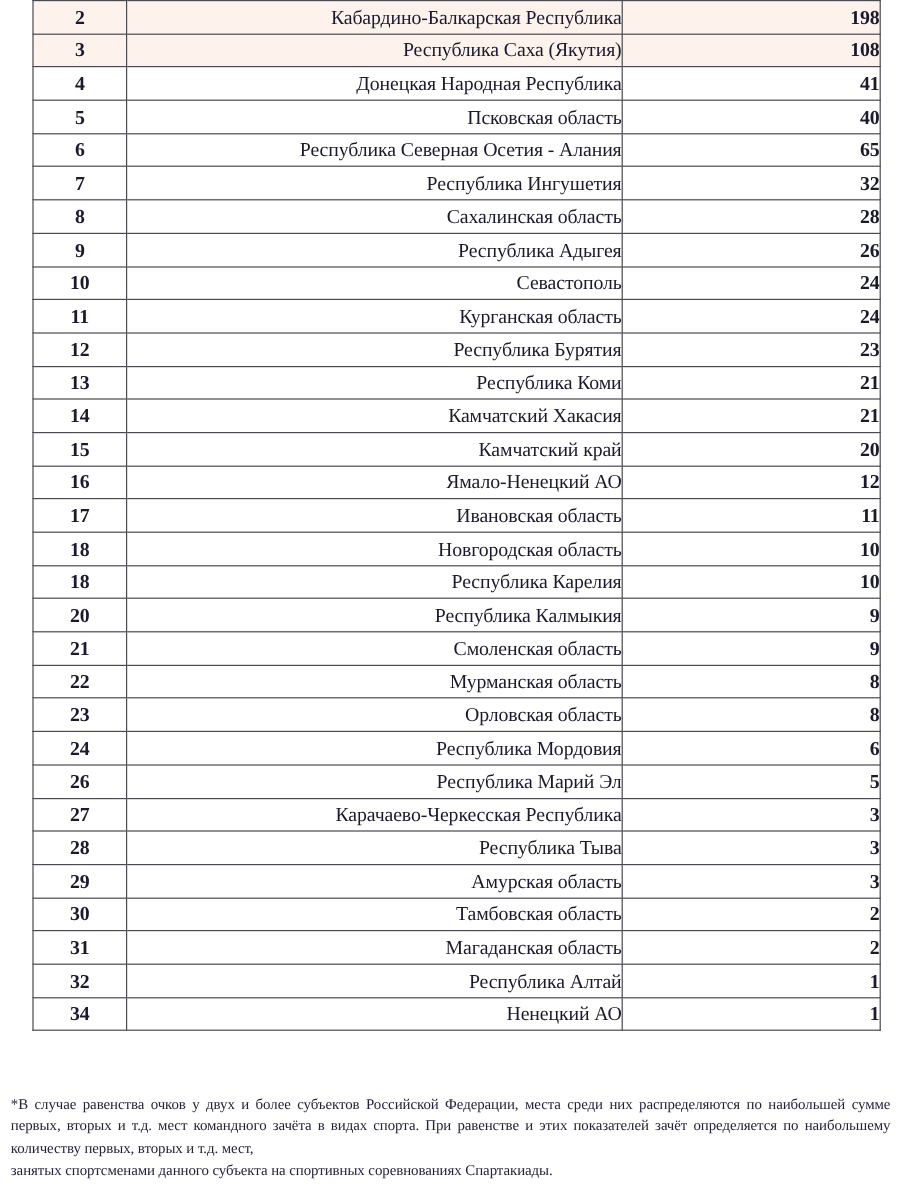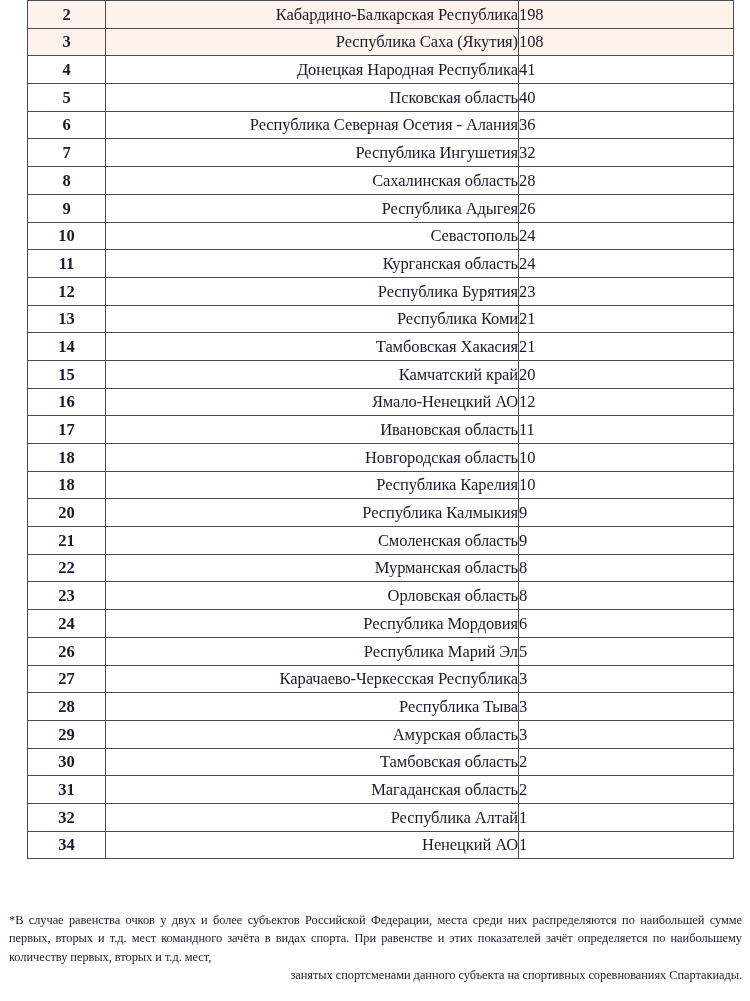--- a/index.html
+++ b/index.html
@@ -55,43 +55,43 @@
     font-size: 16px;
   }
   td.name {
     text-align: right;
     padding-left: 12px;
     white-space: nowrap;
     font-weight: normal;
     font-size: 16.5px;
   }
   td.score {
-    text-align: left;
-    font-weight: normal;
+    text-align: right;
+    font-weight: bold;
     font-size: 16px;
   }
 
   tr.hl td { background: #fdf3ec; }
 
   
   #footnote {
     position: absolute;
     left: 9px;
     top: 911px;
     width: 733px;
     font-family: "Liberation Serif", "DejaVu Serif", serif;
     font-size: 12.4px;
     font-weight: normal;
     line-height: 1.49;
     text-align: justify;
     text-justify: inter-word;
     color: #22223a;
     letter-spacing: -0.05px;
   }
-  #footnote .last-line { text-align: right; }
+  #footnote .last-line { text-align: left; }
 </style>
 </head>
 <body>
 
 <div id="table-wrap">
   <table id="standings">
     <colgroup>
       <col class="c-rank">
       <col class="c-name">
       <col class="c-score">
@@ -113,21 +113,21 @@
           <td class="score">41</td>
         </tr>
         <tr>
           <td class="rank">5</td>
           <td class="name">Псковская область</td>
           <td class="score">40</td>
         </tr>
         <tr>
           <td class="rank">6</td>
           <td class="name">Республика Северная Осетия - Алания</td>
-          <td class="score">36</td>
+          <td class="score">65</td>
         </tr>
         <tr>
           <td class="rank">7</td>
           <td class="name">Республика Ингушетия</td>
           <td class="score">32</td>
         </tr>
         <tr>
           <td class="rank">8</td>
           <td class="name">Сахалинская область</td>
           <td class="score">28</td>
@@ -152,21 +152,21 @@
           <td class="name">Республика Бурятия</td>
           <td class="score">23</td>
         </tr>
         <tr>
           <td class="rank">13</td>
           <td class="name">Республика Коми</td>
           <td class="score">21</td>
         </tr>
         <tr>
           <td class="rank">14</td>
-          <td class="name">Тамбовская Хакасия</td>
+          <td class="name">Камчатский Хакасия</td>
           <td class="score">21</td>
         </tr>
         <tr>
           <td class="rank">15</td>
           <td class="name">Камчатский край</td>
           <td class="score">20</td>
         </tr>
         <tr>
           <td class="rank">16</td>
           <td class="name">Ямало-Ненецкий АО</td>

